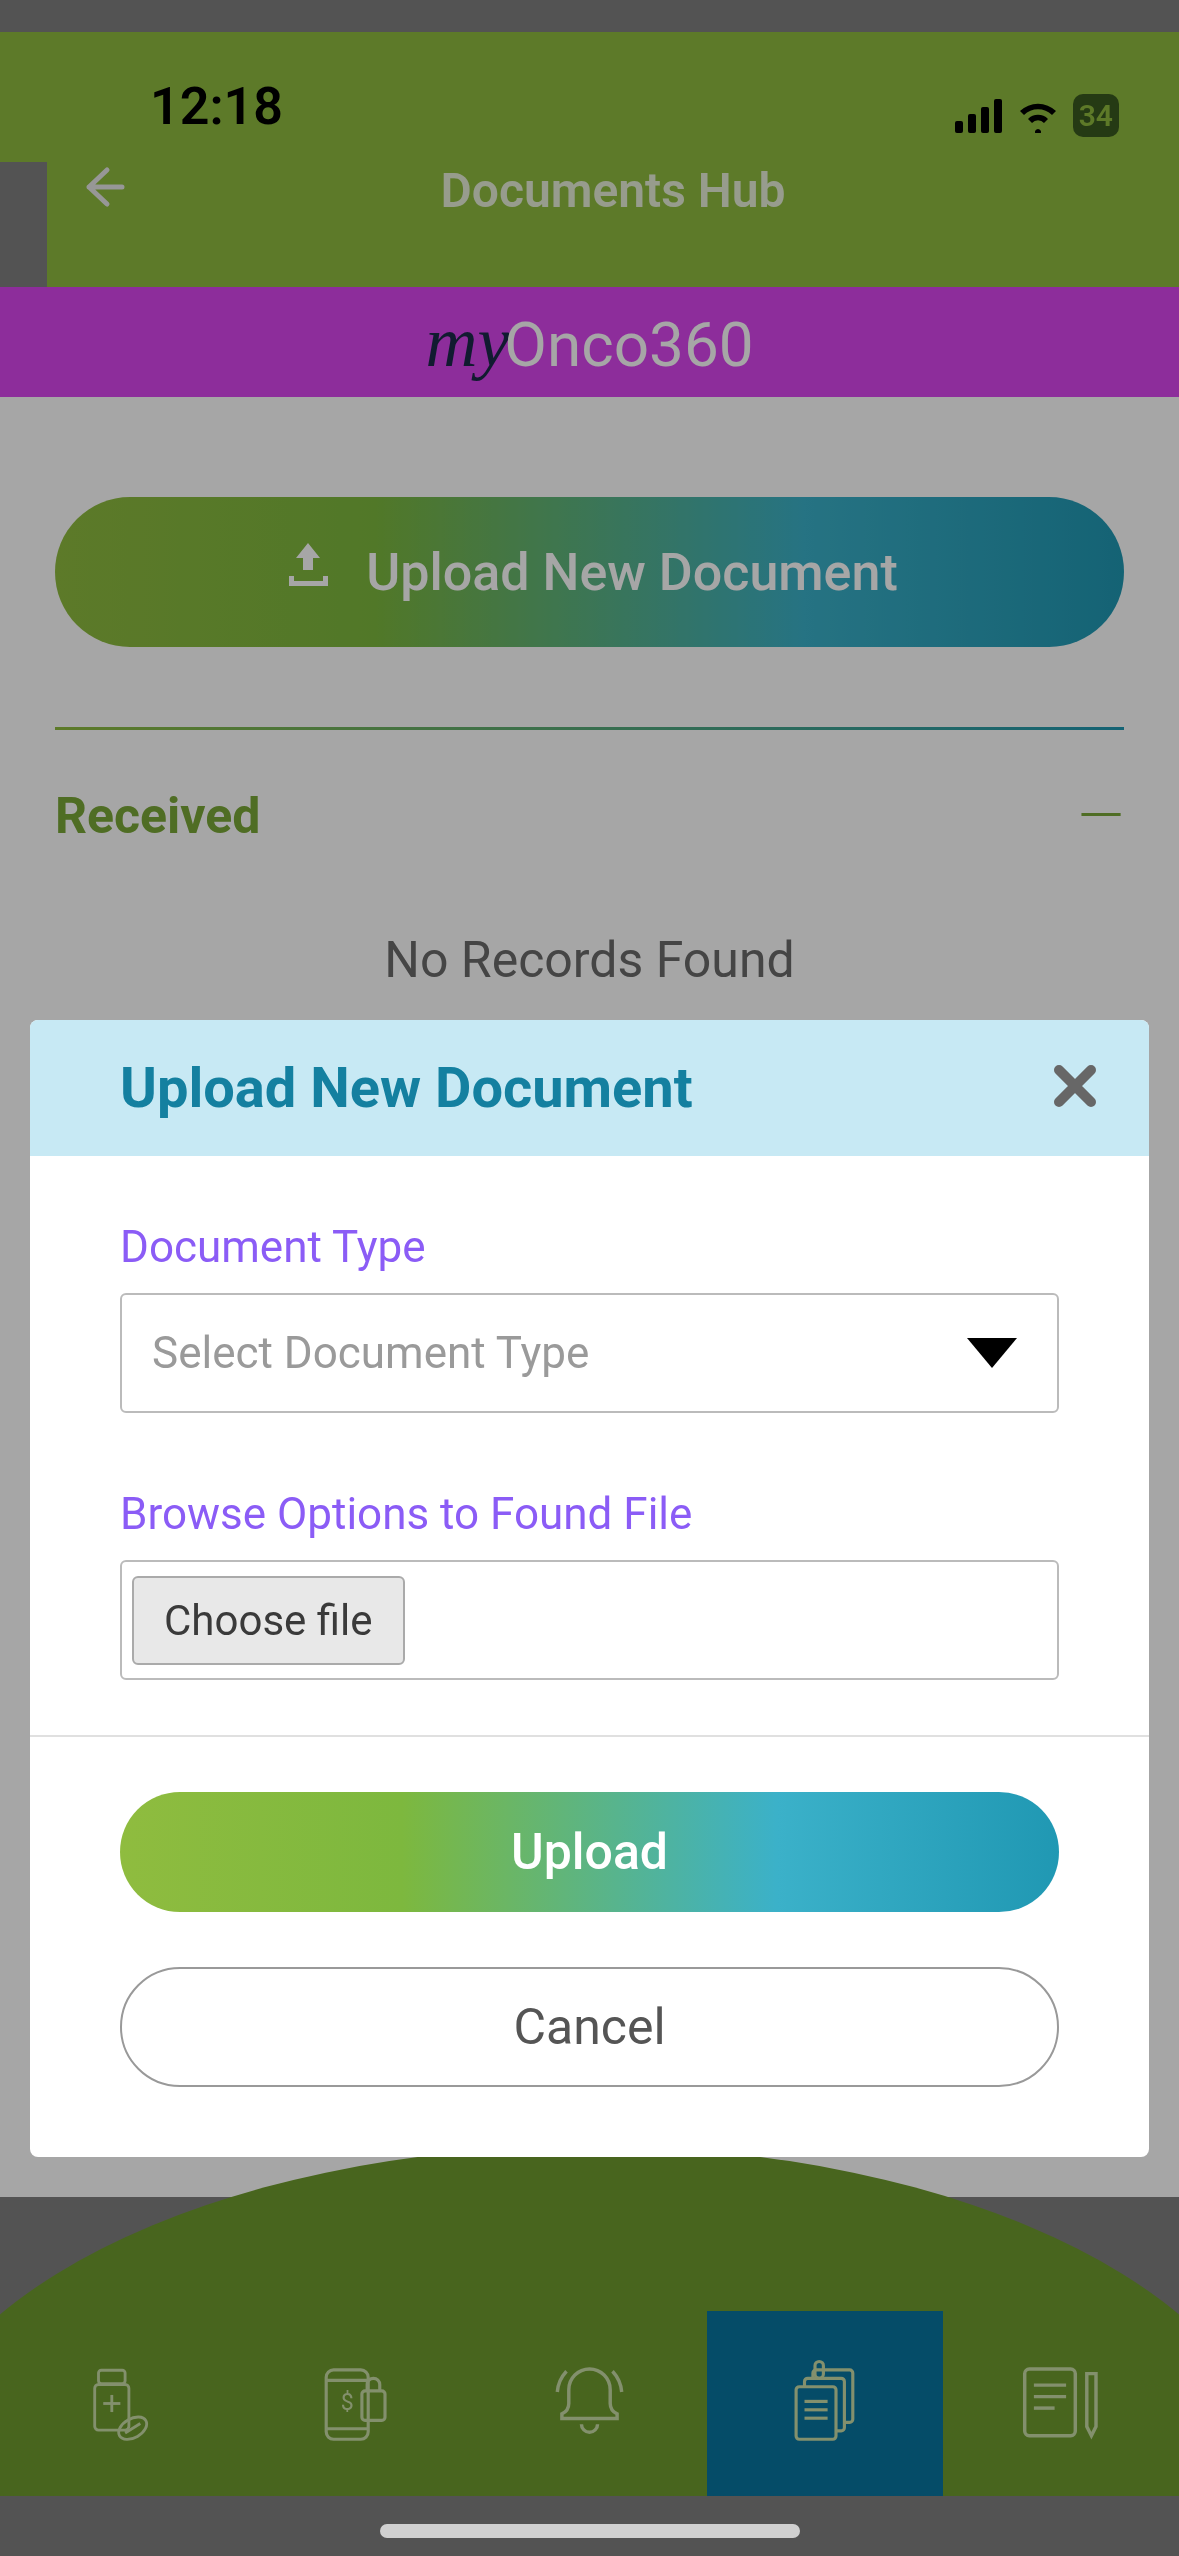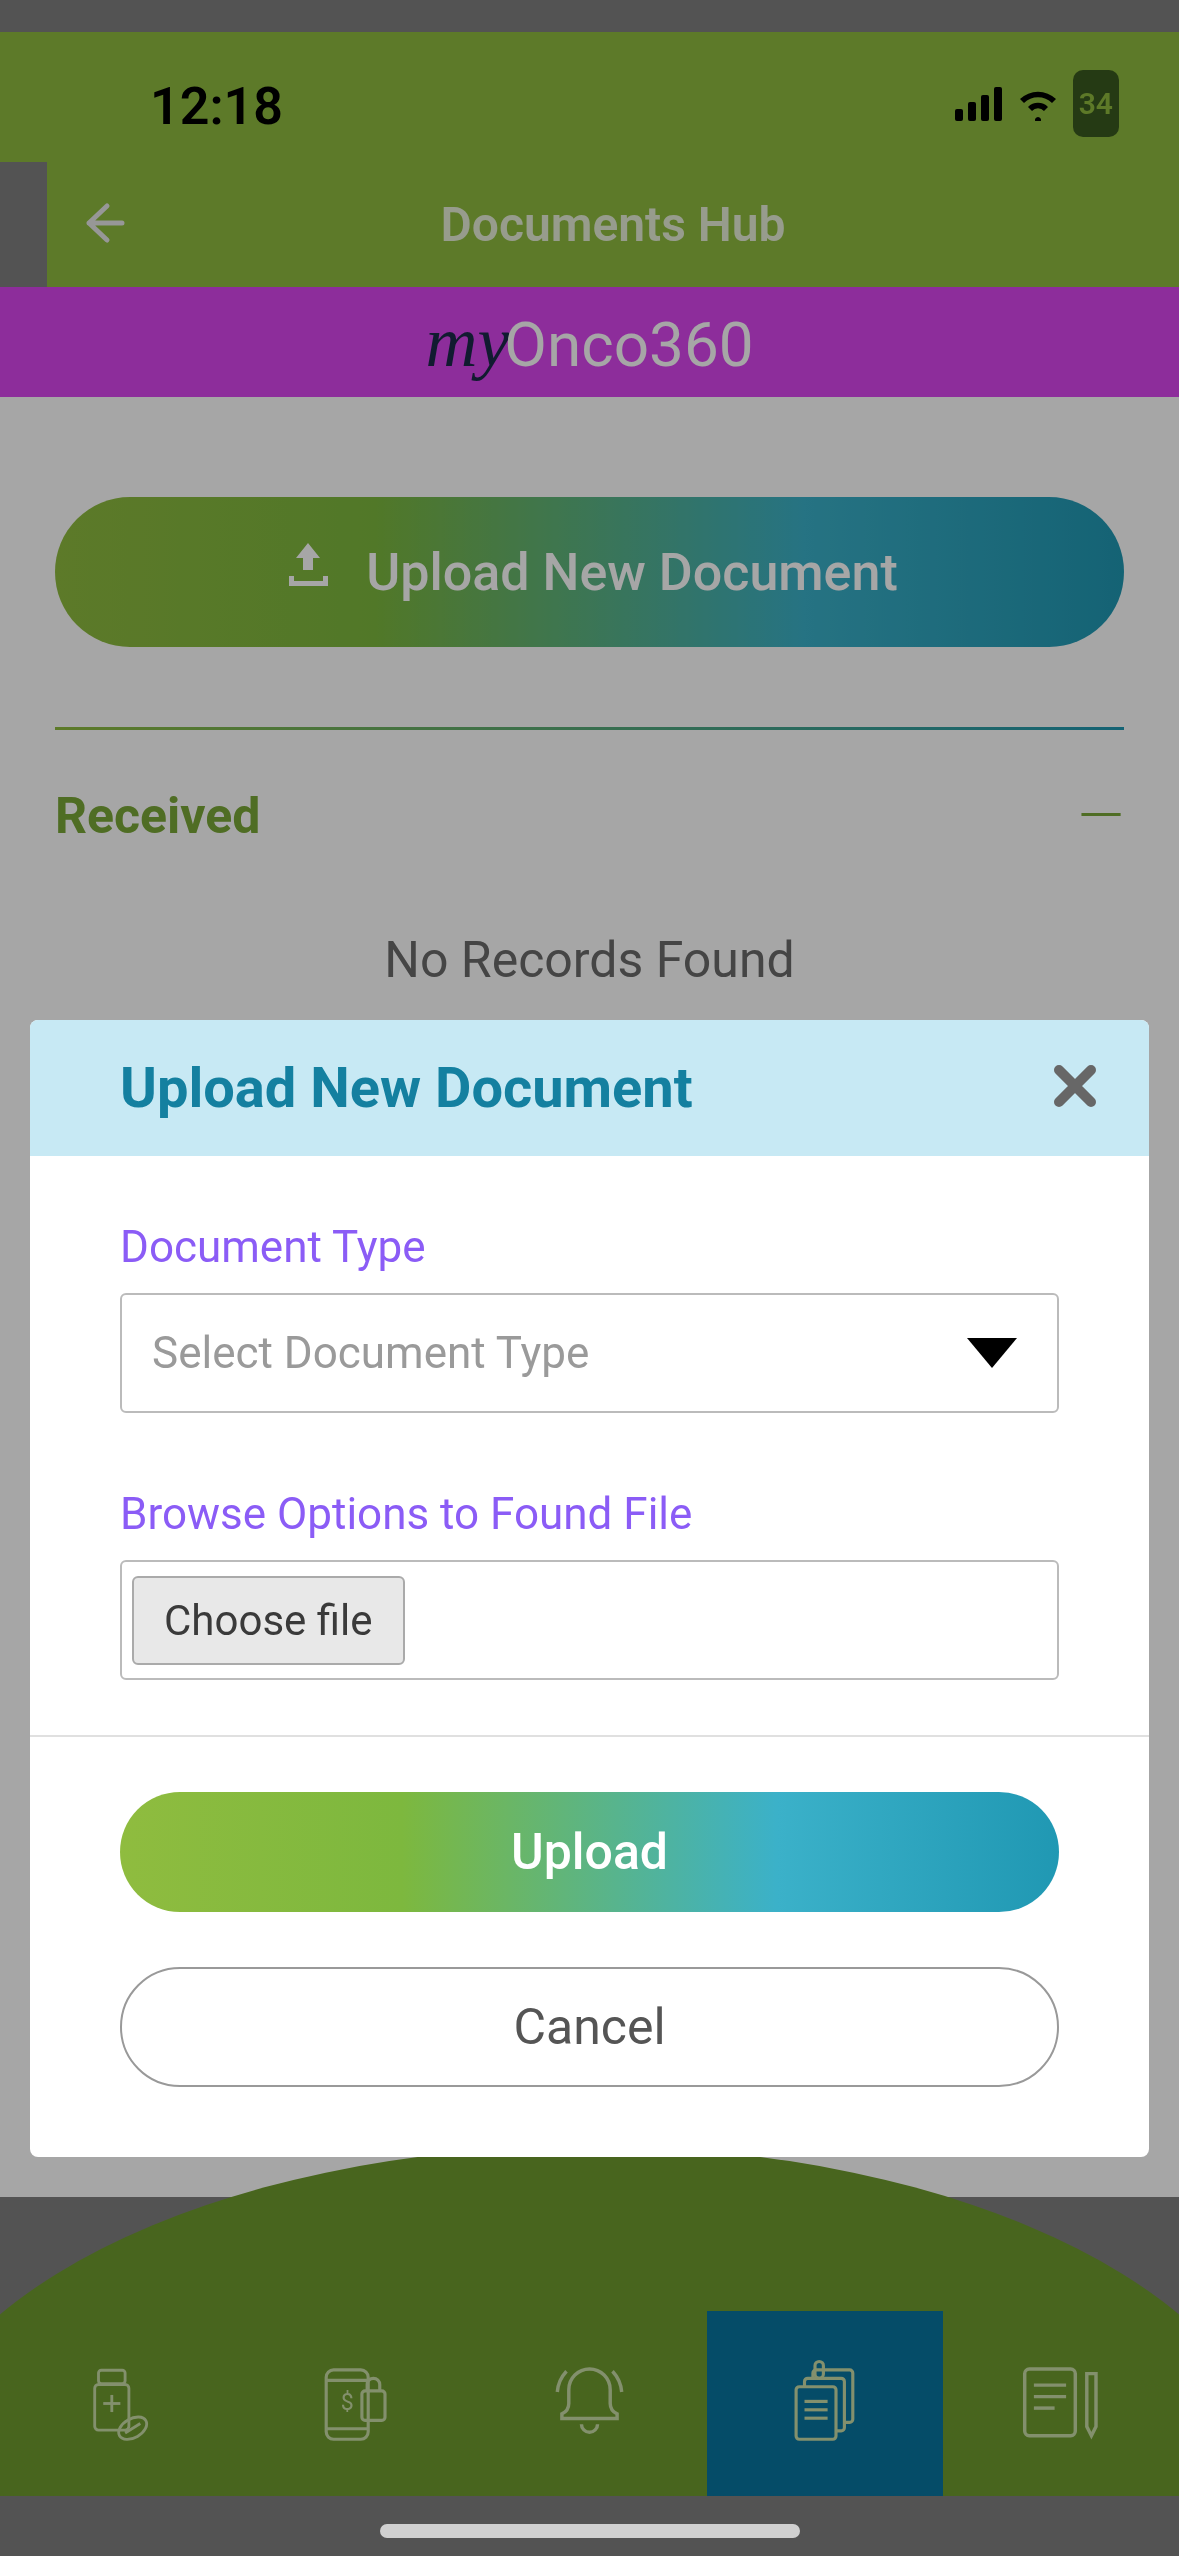--- a/index.html
+++ b/index.html
@@ -41,31 +41,31 @@
 
     .signal-icon svg, .wifi-icon svg {
       display: block;
     }
 
     .battery-icon {
       display: flex;
       align-items: center;
       background: #3a5a1f;
       border-radius: 10px;
-      padding: 16px 6px;
+      padding: 4px 6px;
       color: #8fba3e;
       font-size: 30px;
       font-weight: 600;
     }
 
     .header {
       height: 125px;
       background: #8fbc3f;
       display: flex;
-      align-items: center;
+      align-items: flex-start;
       padding: 0 30px;
       position: relative;
       margin-left: 47px;
     }
 
     .back-arrow {
       position: absolute;
       left: 30px;
       color: #e8e8e8;
     }

